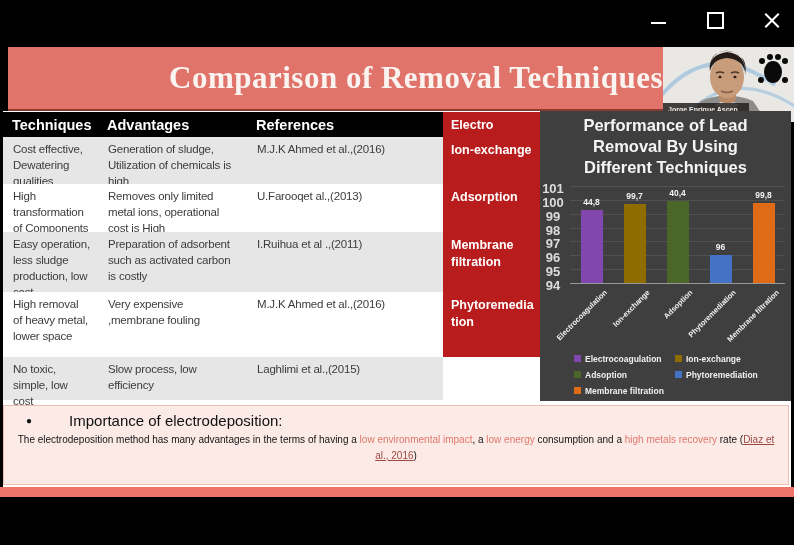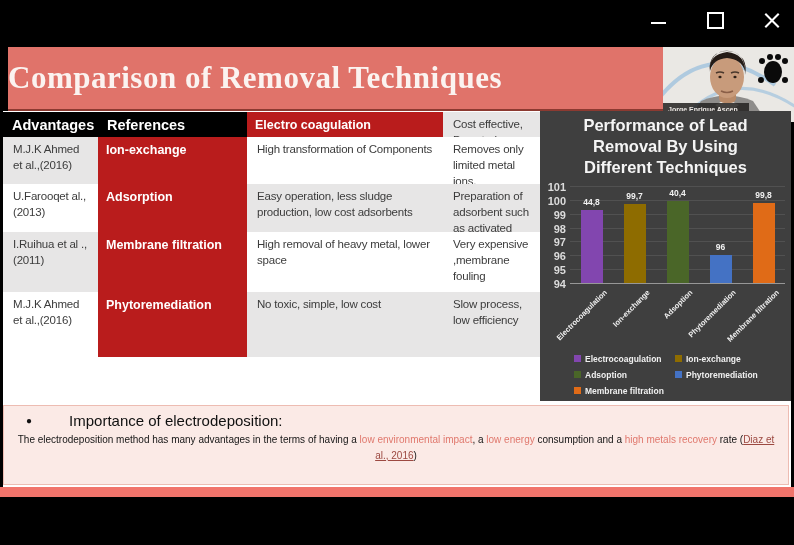--- a/index.html
+++ b/index.html
@@ -14,21 +14,21 @@
   .ico-close{position:relative;width:16px;height:16px;}
   .ico-close::before,.ico-close::after{content:"";position:absolute;left:7px;top:-1px;width:2px;height:19px;background:#fff;}
   .ico-close::before{transform:rotate(45deg);}
   .ico-close::after{transform:rotate(-45deg);}
 
   
   .slide-bg{position:absolute;left:3px;top:111px;width:788px;height:376px;background:#fff;}
 
   
   .banner{position:absolute;left:8px;top:47px;width:655px;height:62px;background:#E0736A;
-          border-bottom:2px solid #8C3A31;display:flex;align-items:center;justify-content:flex-start;}
+          border-bottom:2px solid #8C3A31;display:flex;align-items:center;justify-content:flex-end;}
   .banner h1{margin:0;font-family:"Liberation Serif",serif;font-size:31px;font-weight:700;color:#FBF3F0;letter-spacing:.5px;}
 
   
   .webcam{position:absolute;left:663px;top:47px;width:131px;height:75px;background:#EAE8E4;overflow:hidden;}
   .webcam svg{display:block;}
   .name-tag{position:absolute;left:0;top:56px;height:13px;background:rgba(35,33,32,.85);color:#EDE9E6;
             font-size:7px;line-height:13px;padding:0 5px;white-space:nowrap;font-weight:700;}
 
   
   .cmp-table{position:absolute;left:3px;top:112px;width:537px;display:grid;
@@ -39,21 +39,21 @@
   .tech{background:#b91c1c;color:#fff;font-weight:700;font-size:12.5px;padding:5px 4px 0 8px;overflow-wrap:anywhere;letter-spacing:0;}
   .row-even{background:#E7E6E6;}
   .row-odd{background:#FFFFFF;}
 
   
   .chart{position:absolute;left:540px;top:111px;width:251px;height:290px;background:#3F3F3F;overflow:hidden;}
   .chart-title{position:absolute;top:4px;left:0;right:0;text-align:center;color:#F5F5F5;
                font-size:16.5px;line-height:21px;font-weight:700;white-space:pre-line;}
   .gridline{position:absolute;height:1px;background:#515151;}
   .axisline{position:absolute;height:1px;background:#979797;}
-  .ytick{position:absolute;width:26px;text-align:right;font-size:11px;font-weight:600;color:#DCDCDC;}
+  .ytick{position:absolute;width:26px;text-align:center;font-size:13px;font-weight:600;color:#DCDCDC;}
   .bar{position:absolute;width:22px;}
   .bar-label{position:absolute;width:40px;text-align:center;font-size:8.5px;font-weight:600;color:#F2F2F2;}
   .xlabel{position:absolute;white-space:nowrap;font-size:7.5px;font-weight:600;color:#EFEFEF;
           transform:rotate(-45deg);transform-origin:100% 0;}
   .legend{position:absolute;left:34px;top:240px;width:210px;}
   .legend-item{position:absolute;display:flex;align-items:center;gap:4px;height:15px;
                font-size:8.5px;font-weight:700;color:#F0F0F0;white-space:nowrap;}
   .legend-swatch{width:7px;height:7px;flex:0 0 auto;}
 
   
@@ -116,40 +116,43 @@
         <circle cx="115" cy="10" r="3" fill="#0A0A0A"></circle>
         <circle cx="122" cy="14" r="3" fill="#0A0A0A"></circle>
         <circle cx="98" cy="33" r="3" fill="#0A0A0A"></circle>
         <circle cx="122" cy="33" r="3" fill="#0A0A0A"></circle>
       </g>
     </svg>
     <div class="name-tag">Jorge Enrique Ascen...</div>
   </div>
 
   <div class="cmp-table" id="cmp-table">
+      <div class="hcell">Techniques</div>
       <div class="hcell">Advantages</div>
       <div class="hcell">References</div>
       <div class="tcell tech">Electro coagulation</div>
       <div class="tcell row-even">Cost effective, Dewatering qualities</div>
+      <div class="tcell row-even">Generation of sludge, Utilization of chemicals is high</div>
       <div class="tcell row-even">M.J.K Ahmed et al.,(2016)</div>
       <div class="tcell tech">Ion-exchange</div>
       <div class="tcell row-odd">High transformation of Components</div>
       <div class="tcell row-odd">Removes only limited metal ions, operational cost is High</div>
       <div class="tcell row-odd">U.Farooqet al.,(2013)</div>
       <div class="tcell tech">Adsorption</div>
       <div class="tcell row-even">Easy operation, less sludge production, low cost adsorbents</div>
       <div class="tcell row-even">Preparation of adsorbent such as activated carbon is costly</div>
       <div class="tcell row-even">I.Ruihua et al .,(2011)</div>
       <div class="tcell tech">Membrane filtration</div>
       <div class="tcell row-odd">High removal of heavy metal, lower space</div>
       <div class="tcell row-odd">Very expensive ,membrane fouling</div>
       <div class="tcell row-odd">M.J.K Ahmed et al.,(2016)</div>
       <div class="tcell tech">Phytoremediation</div>
       <div class="tcell row-even">No toxic, simple, low cost</div>
       <div class="tcell row-even">Slow process, low efficiency</div>
+      <div class="tcell row-even">Laghlimi et al.,(2015)</div>
     </div>
 
   <div class="chart" id="chart">
     <div class="chart-title" id="chart-title">Performance of Lead
 Removal By Using
 Different Techniques</div>
   <div class="ytick" style="left: 0px; top: 167px;">94</div>
       <div class="gridline" style="left: 30px; width: 215px; top: 158.143px;"></div>
       <div class="ytick" style="left: 0px; top: 153.143px;">95</div>
       <div class="gridline" style="left: 30px; width: 215px; top: 144.286px;"></div>

